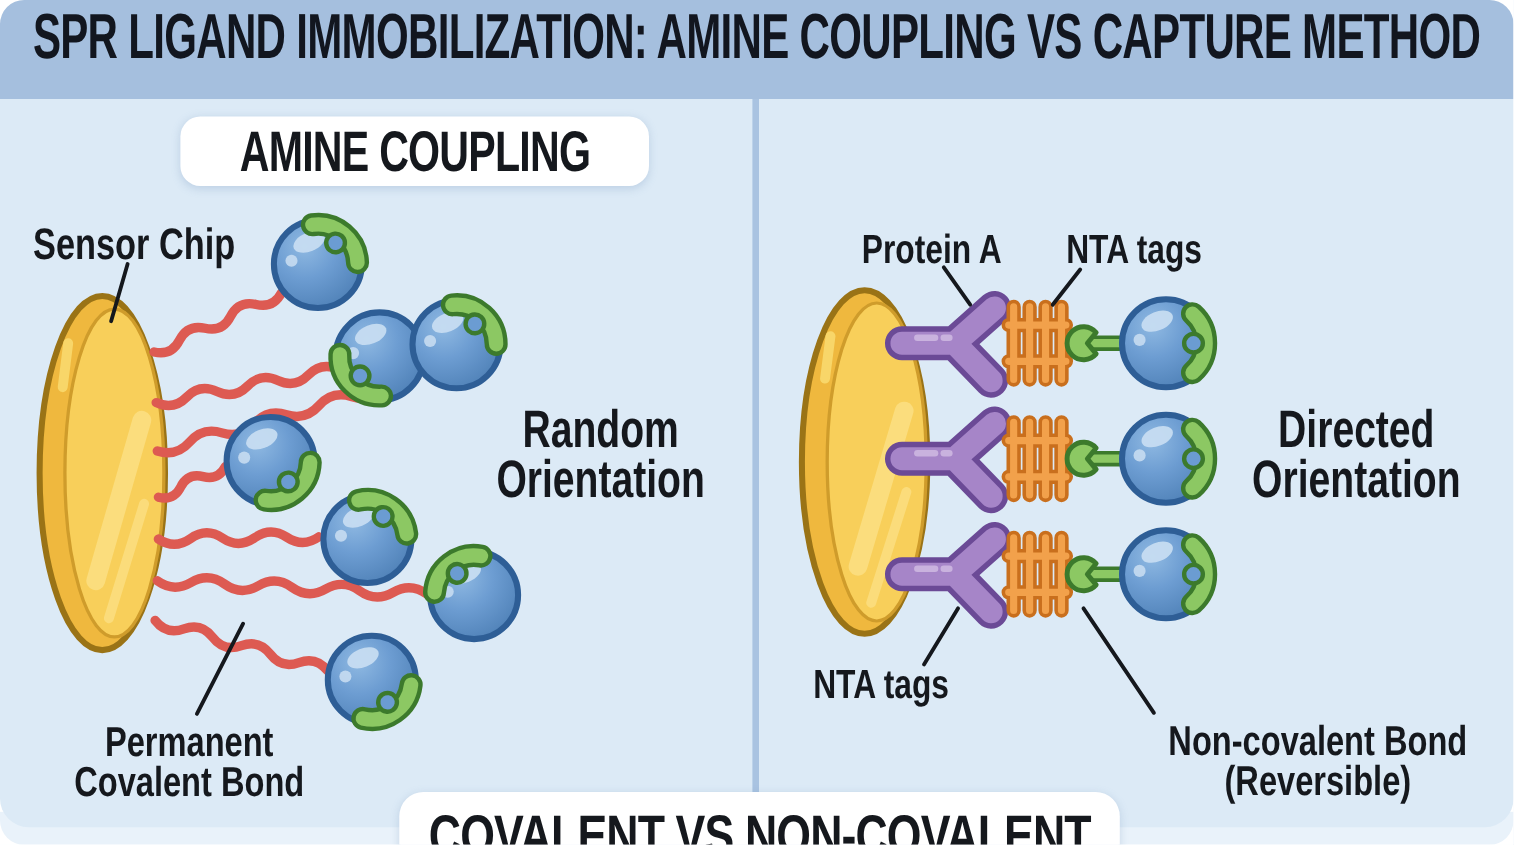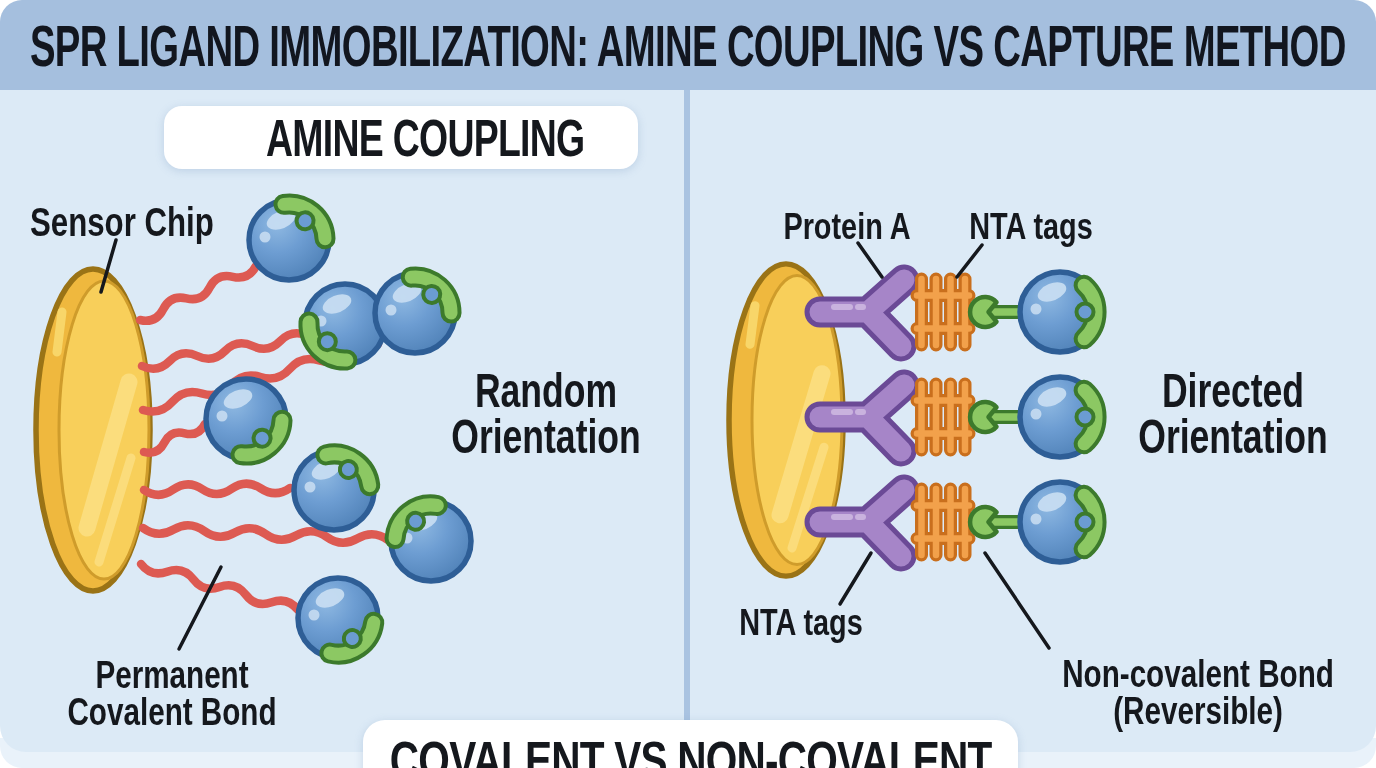--- a/index.html
+++ b/index.html
@@ -4,41 +4,41 @@
 <style>
   html,body{margin:0;padding:0;background:#ffffff;}
   .frame{
     position:relative;width:1376px;height:768px;overflow:hidden;
     border-radius:22px;background:#ffffff;
     font-family:"Liberation Sans","DejaVu Sans",sans-serif;
     color:#15181d;
   }
   .header{
     position:absolute;left:0;top:0;width:1376px;height:90px;
-    background:#a5bfde;display:flex;align-items:center;justify-content:center;
+    background:#a5bfde;display:flex;justify-content:center;
   }
   .title{
     font-size:58px;font-weight:bold;letter-spacing:-1px;white-space:nowrap;
     transform:scaleX(.66);transform-origin:center;color:#12161f;
   }
   .bottomstrip{position:absolute;left:0;top:738px;width:1376px;height:30px;background:#e9f2fa;}
   .main{
     position:absolute;left:0;top:90px;width:1376px;height:662px;
     background:#dceaf6;border-radius:0 0 26px 26px;
   }
   .divider{position:absolute;left:684px;top:90px;width:6px;height:662px;background:#a9c3e1;}
   .art{position:absolute;left:0;top:0;width:1376px;height:768px;pointer-events:none;}
 
   .pill{
     position:absolute;background:#ffffff;border-radius:18px;
     box-shadow:0 2px 8px rgba(110,145,185,.28);
     display:flex;align-items:center;justify-content:center;
   }
   .pill-heading{font-size:52px;font-weight:bold;white-space:nowrap;transform:scaleX(.72);letter-spacing:-1px;}
-  .pill-left{left:164px;top:106px;width:426px;height:63px;padding-left:48px;}
+  .pill-left{left:164px;top:106px;width:426px;height:63px;}
   .pill-right{left:845px;top:106px;width:370px;height:63px;}
   .pill-banner{left:363px;top:720px;width:655px;height:79px;border-radius:22px;}
   .banner-text{font-size:52px;font-weight:bold;white-space:nowrap;transform:scaleX(.78);letter-spacing:-1px;}
 
   .lbl{position:absolute;font-weight:bold;white-space:nowrap;line-height:1.08;}
   .ctr{transform:translateX(-50%) scaleX(.78);}
   .lbl-sensor-chip{left:30px;top:201px;font-size:40px;transform:scaleX(.78);transform-origin:left center;}
   .lbl-protein-a{left:847px;top:207px;font-size:37px;}
   .lbl-nta-top{left:1031px;top:207px;font-size:37px;}
   .lbl-orient{font-size:48px;text-align:center;line-height:46px;transform:translateX(-50%) scaleX(.74);}

